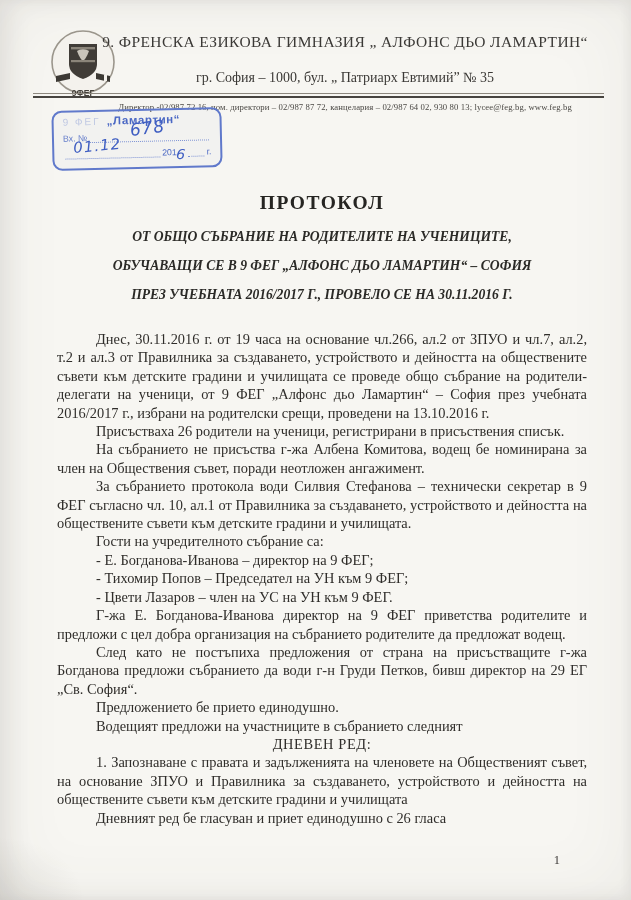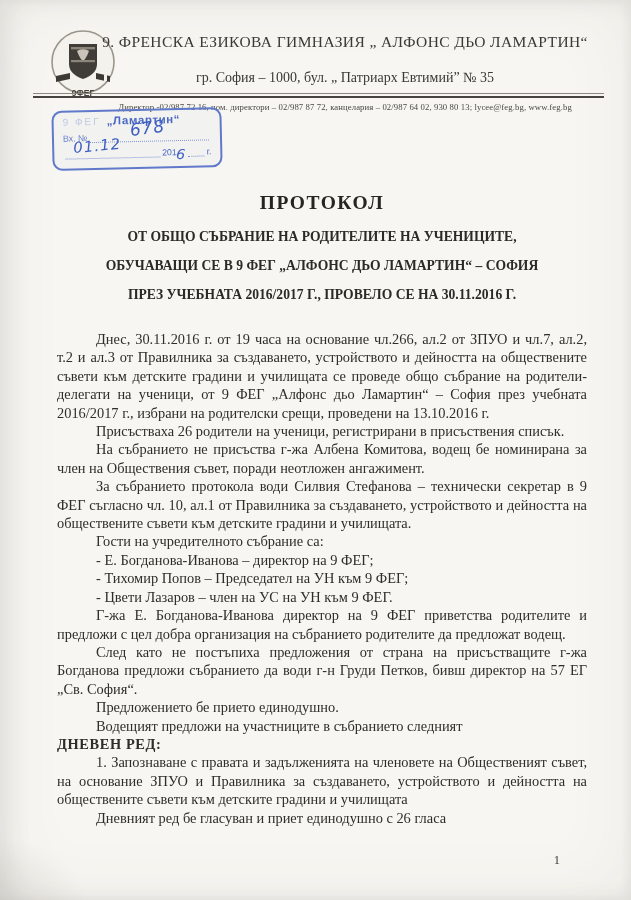--- a/index.html
+++ b/index.html
@@ -38,25 +38,25 @@
     font-family:"DejaVu Sans",sans-serif;font-style:italic;color:#3f5ec2;
     position:absolute;white-space:nowrap;
   }
   .hand-reg{font-size:17px;left:34%;top:-12px;transform:rotate(-6deg);letter-spacing:1px;}
   .hand-day{font-size:15px;left:8px;top:-10px;transform:rotate(-4deg);letter-spacing:1px;}
   .hand-year{position:static;font-size:14px;line-height:10px;transform:rotate(8deg);display:inline-block;margin:0 1px -2px 0;}
   .stamp-year-prefix,.stamp-year-suffix{white-space:nowrap;}
   
   .doc{position:absolute;left:57px;right:44px;top:180px;font-size:14.4px;line-height:18.4px;text-align:justify;}
   .title-main{text-align:center;font-weight:bold;font-size:19.5px;letter-spacing:1.5px;line-height:22px;color:#262522;margin-top:12px;}
-  .subtitle{text-align:center;font-weight:bold;font-size:13.6px;line-height:18px;margin-top:11px;color:#2b2a27;}
+  .subtitle{text-align:center;font-weight:bold;font-size:13.6px;line-height:18px;margin-top:11px;color:#2b2a27;font-style:italic;}
   .subtitle.first{margin-top:14px;}
   .paras{margin-top:26px;}
   .doc p{margin:0;text-indent:39px;}
-  .agenda-heading{text-align:left;font-weight:bold;font-size:14.4px;letter-spacing:.6px;margin:10px 0;text-indent:0 !important;}
+  .agenda-heading{text-align:center;font-weight:normal;font-size:14.4px;letter-spacing:.6px;margin:10px 0;text-indent:0 !important;}
   .closing{margin-top:18px;}
   .page-number{position:absolute;right:71px;bottom:32px;font-size:12.5px;color:#3c3a37;}
   
   .page::after{content:"";position:absolute;left:0;bottom:0;width:120px;height:90px;pointer-events:none;
     background:radial-gradient(120px 90px at 0% 100%, rgba(70,65,55,.10), rgba(70,65,55,0) 70%);}
 </style>
 </head>
 <body>
 
 <div class="page">
@@ -115,21 +115,21 @@
     <div class="paras">
       <p>Днес, 30.11.2016 г. от 19 часа на основание чл.266, ал.2 от ЗПУО и чл.7, ал.2, т.2 и ал.3 от Правилника за създаването, устройството и дейността на обществените съвети към детските градини и училищата се проведе общо събрание на родители-делегати на ученици, от 9 ФЕГ „Алфонс дьо Ламартин“ – София през учебната 2016/2017 г., избрани на родителски срещи, проведени на 13.10.2016 г.</p>
       <p>Присъстваха 26 родители на ученици, регистрирани в присъствения списък.</p>
       <p>На събранието не присъства г-жа Албена Комитова, водещ бе номинирана за член на Обществения съвет, поради неотложен ангажимент.</p>
       <p>За събранието протокола води Силвия Стефанова – технически секретар в 9 ФЕГ съгласно чл. 10, ал.1 от Правилника за създаването, устройството и дейността на обществените съвети към детските градини и училищата.</p>
       <p>Гости на учредителното събрание са:</p>
       <p>- Е. Богданова-Иванова – директор на 9 ФЕГ;</p>
       <p>- Тихомир Попов – Председател на УН към 9 ФЕГ;</p>
       <p>- Цвети Лазаров – член на УС на УН към 9 ФЕГ.</p>
       <p>Г-жа Е. Богданова-Иванова директор на 9 ФЕГ приветства родителите и предложи с цел добра организация на събранието родителите да предложат водещ.</p>
-      <p>След като не постъпиха предложения от страна на присъстващите г-жа Богданова предложи събранието да води г-н Груди Петков, бивш директор на 57 ЕГ „Св. София“.</p>
+      <p>След като не постъпиха предложения от страна на присъстващите г-жа Богданова предложи събранието да води г-н Груди Петков, бивш директор на 29 ЕГ „Св. София“.</p>
       <p>Предложението бе прието единодушно.</p>
       <p>Водещият предложи на участниците в събранието следният</p>
 
       <p class="agenda-heading">ДНЕВЕН РЕД:</p>
 
       <p>1. Запознаване с правата и задълженията на членовете на Общественият съвет, на основание ЗПУО и Правилника за създаването, устройството и дейността на обществените съвети към детските градини и училищата</p>
 
       <p class="closing">Дневният ред бе гласуван и приет единодушно с 26 гласа</p>
     </div>
   </div>

